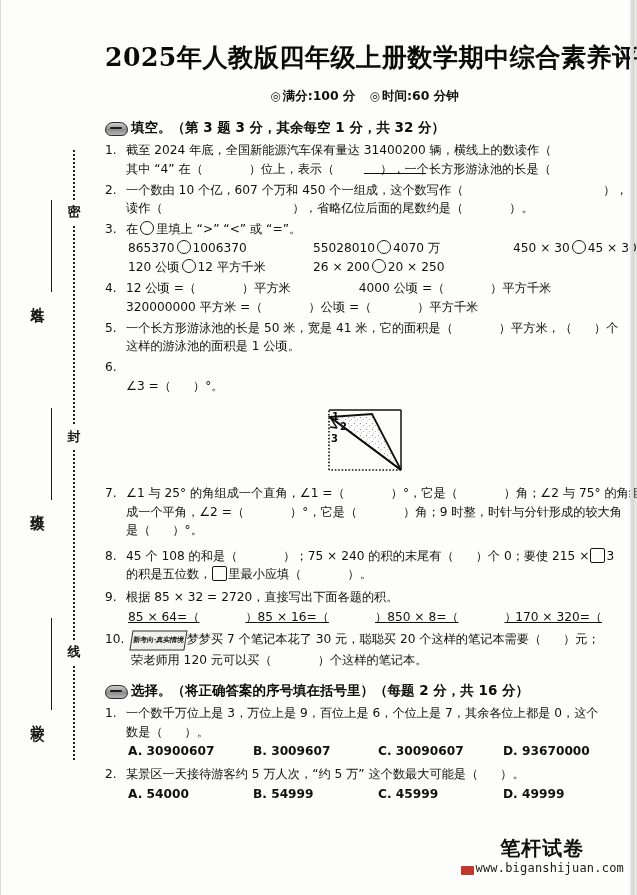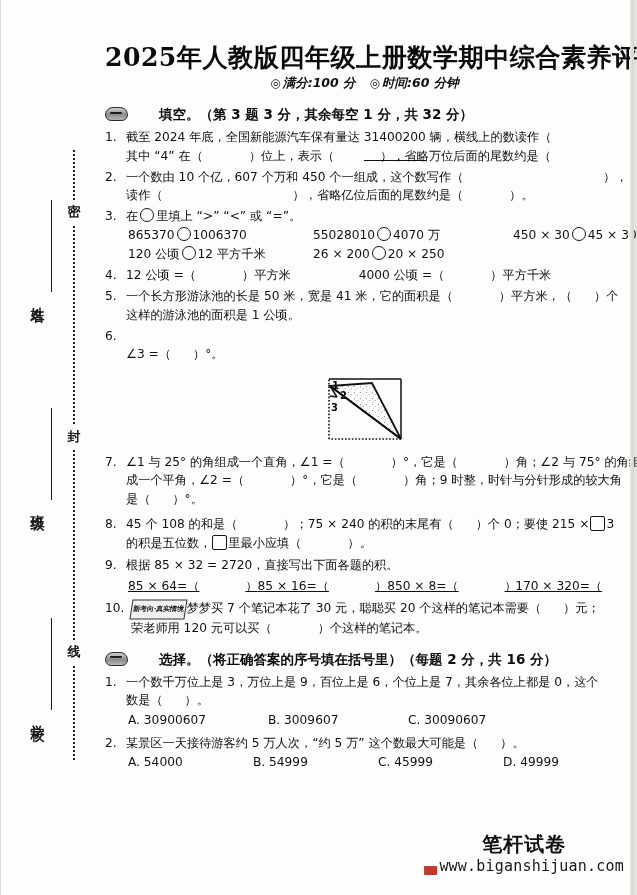--- a/index.html
+++ b/index.html
@@ -56,36 +56,36 @@
     font-family: "DejaVu Serif", serif;
     font-weight: 700;
     font-size: 25.5px;
     letter-spacing: 0.5px;
     text-align: center;
     color: #0b0b0b;
     white-space: nowrap;
     transform: scaleX(0.985);
   }
   .meta {
+    margin-top: 13px;
     text-align: center;
     font-family: "DejaVu Sans", sans-serif;
     font-weight: 700;
     font-size: 12.5px;
     color: #111;
-    font-style: italic;
   }
   .meta .dot { font-size: 12px; margin-right: 2px; }
   .meta .gap { display: inline-block; width: 14px; }
 
   
   .section-head {
-    display: flex; align-items: flex-start;
+    display: flex; align-items: center;
     margin: 14px 0 4px 4px;
     font-family: "DejaVu Sans", sans-serif;
-    font-weight: 700; font-size: 13.5px; color: #0d0d0d; gap: 28px;
+    font-weight: 700; font-size: 13.5px; color: #0d0d0d;
   }
   .badge-icon {
     width: 21px; height: 14px; margin-right: 5px; flex: 0 0 auto;
     position: relative;
   }
   .badge-icon::before {
     content: ""; position: absolute; left: 0; top: 1px;
     width: 21px; height: 12px; border-radius: 9px 9px 7px 7px;
     background: linear-gradient(#cfcfcf,#8d8d8d 55%,#b5b5b5);
     border: 1.3px solid #2a2a2a;
@@ -162,35 +162,35 @@
   .figwrap { display: flex; justify-content: center; margin: 9px 0 8px 0; }
   .fig { width: 84px; height: 72px; position: relative; }
 
   
   .choices {
     display: flex; margin-left: 27px; margin-top: 1px;
     font-family: "DejaVu Sans", sans-serif; font-size: 12.2px;
     line-height: 19px; color: #101010;
   }
   .choices div { white-space: nowrap; }
-  .choices.c4 div { width: 140px; }
+  .choices.c4 div { width: 140px; font-weight: bold; }
 
   
   .footer {
     position: absolute; right: 10px; bottom: 20px;
     text-align: center;
   }
   .footer .fmain {
     font-family: "DejaVu Sans", sans-serif;
     font-weight: 700; font-size: 20px; color: #111;
     letter-spacing: 1px;
   }
   .footer .furl {
     font-family: "DejaVu Sans Mono", monospace;
-    font-size: 15px; color: #1a1a1a; margin-top: -1px;
+    font-size: 12px; color: #1a1a1a; margin-top: -1px;
     letter-spacing: 0.2px;
   }
   .footer .flogo {
     display: inline-block; width: 13px; height: 9px;
     background: #c0392b; margin-right: 2px; vertical-align: 1px;
     border-radius: 1px;
   }
   .frow { display: flex; align-items: flex-end; justify-content: flex-end; }
   .scanstrip {
     position: absolute; right: 0; top: 0; bottom: 0; width: 4px;
@@ -228,21 +228,21 @@
 
     <div class="section-head">
       <span class="badge-icon"></span>
       <span class="htext">填空。（第 3 题 3 分，其余每空 1 分，共 32 分）</span>
     </div>
 
     <div class="q">
       <span class="num">1.</span>
       <span class="body">
         <span class="ln"><span>截至 2024 年底，全国新能源汽车保有量达 </span><span class="ul">31400200</span><span> 辆，横线上的数读作（</span><span class="blank-xl"></span></span><br>
-        <span class="ln"><span>其中 “4” 在（</span><span class="blank-m"></span><span>）位上，表示（</span><span class="blank-m"></span><span>），省略万位后面的尾数约是（</span><span class="blank-l"></span></span>
+        <span class="ln"><span>其中 “4” 在（</span><span class="blank-m"></span><span>）位上，表示（</span><span class="blank-m"></span><span>），一个长方形游泳池的长是（</span><span class="blank-l"></span></span>
       </span>
     </div>
 
     <div class="q">
       <span class="num">2.</span>
       <span class="body">
         <span class="ln"><span>一个数由 10 个亿，607 个万和 450 个一组成，这个数写作（</span><span class="blank-xl"></span><span>），</span></span><br>
         <span class="ln"><span>读作（</span><span style="display:inline-block;width:130px"></span><span>），省略亿位后面的尾数约是（</span><span class="blank-m"></span><span>）。</span></span>
       </span>
     </div>
@@ -258,20 +258,21 @@
       <div><span>55028010</span><span class="circ"></span><span>4070 万</span></div>
       <div><span>450 × 30</span><span class="circ"></span><span>45 × 300</span></div>
       <div><span>120 公顷</span><span class="circ"></span><span>12 平方千米</span></div>
       <div><span>26 × 200</span><span class="circ"></span><span>20 × 250</span></div>
     </div>
 
     <div class="q">
       <span class="num">4.</span>
       <span class="body">
         <span class="ln"><span>12 公顷 =（</span><span class="blank-m"></span><span>）平方米</span><span style="display:inline-block;width:68px"></span><span>4000 公顷 =（</span><span class="blank-m"></span><span>）平方千米</span></span><br>
+        <span class="ln"><span>320000000 平方米 =（</span><span class="blank-m"></span><span>）公顷 =（</span><span class="blank-m"></span><span>）平方千米</span></span>
       </span>
     </div>
 
     <div class="q">
       <span class="num">5.</span>
       <span class="body">
         <span class="ln"><span>一个长方形游泳池的长是 50 米，宽是 41 米，它的面积是（</span><span class="blank-m"></span><span>）平方米，（</span><span class="blank-s"></span><span>）个</span></span><br>
         <span class="ln">这样的游泳池的面积是 1 公顷。</span>
       </span>
     </div>
@@ -359,20 +360,21 @@
       <span class="num">1.</span>
       <span class="body">
         <span class="ln">一个数千万位上是 3，万位上是 9，百位上是 6，个位上是 7，其余各位上都是 0，这个</span><br>
         <span class="ln"><span>数是（</span><span class="blank-s"></span><span>）。</span></span>
       </span>
     </div>
     <div class="choices c4">
       <div>A. 30900607</div>
       <div>B. 3009607</div>
       <div>C. 30090607</div>
+      <div>D. 93670000</div>
     </div>
 
     <div class="q" style="margin-top:4px">
       <span class="num">2.</span>
       <span class="body">
         <span class="ln"><span>某景区一天接待游客约 5 万人次，“约 5 万” 这个数最大可能是（</span><span class="blank-s"></span><span>）。</span></span>
       </span>
     </div>
     <div class="choices c4">
       <div>A. 54000</div>

